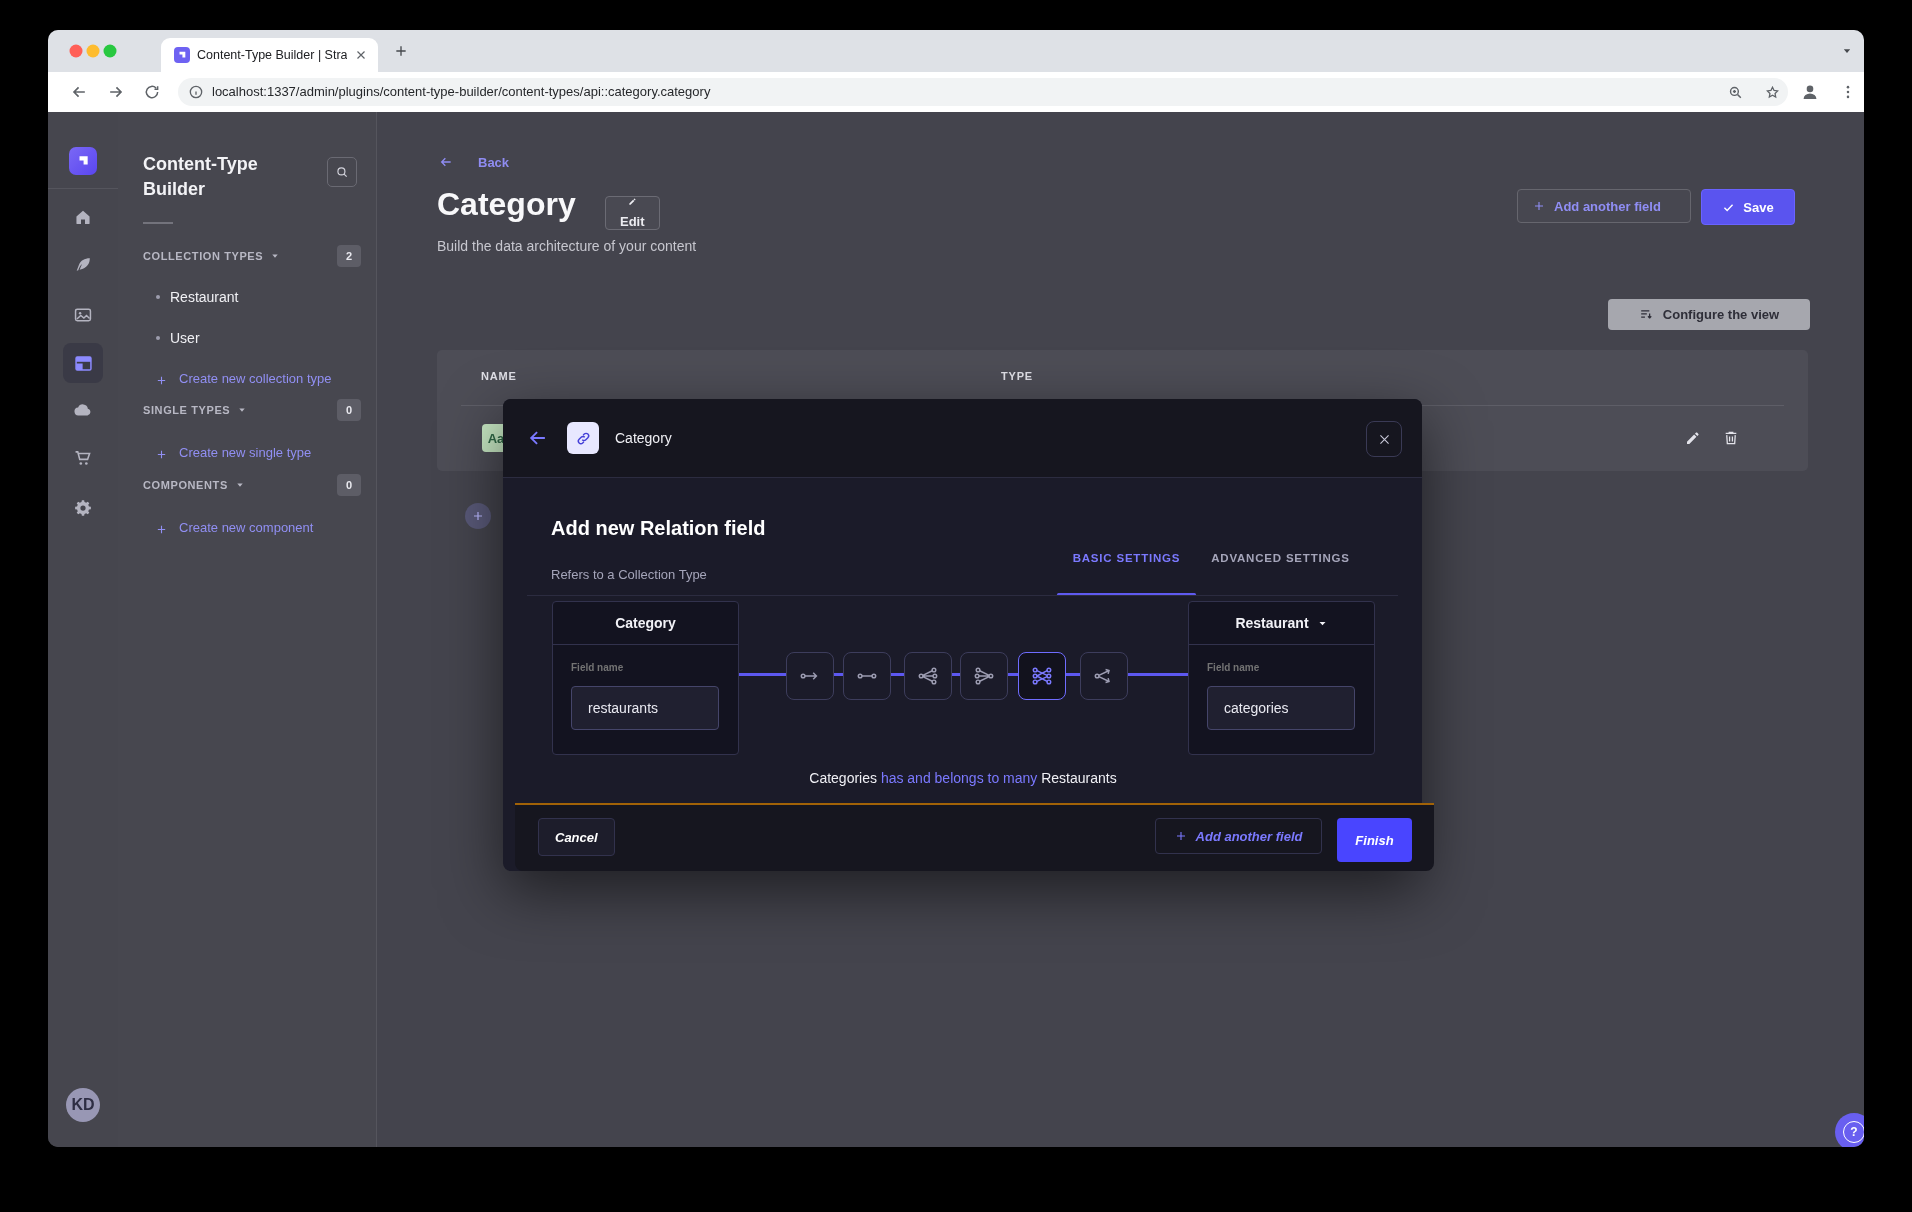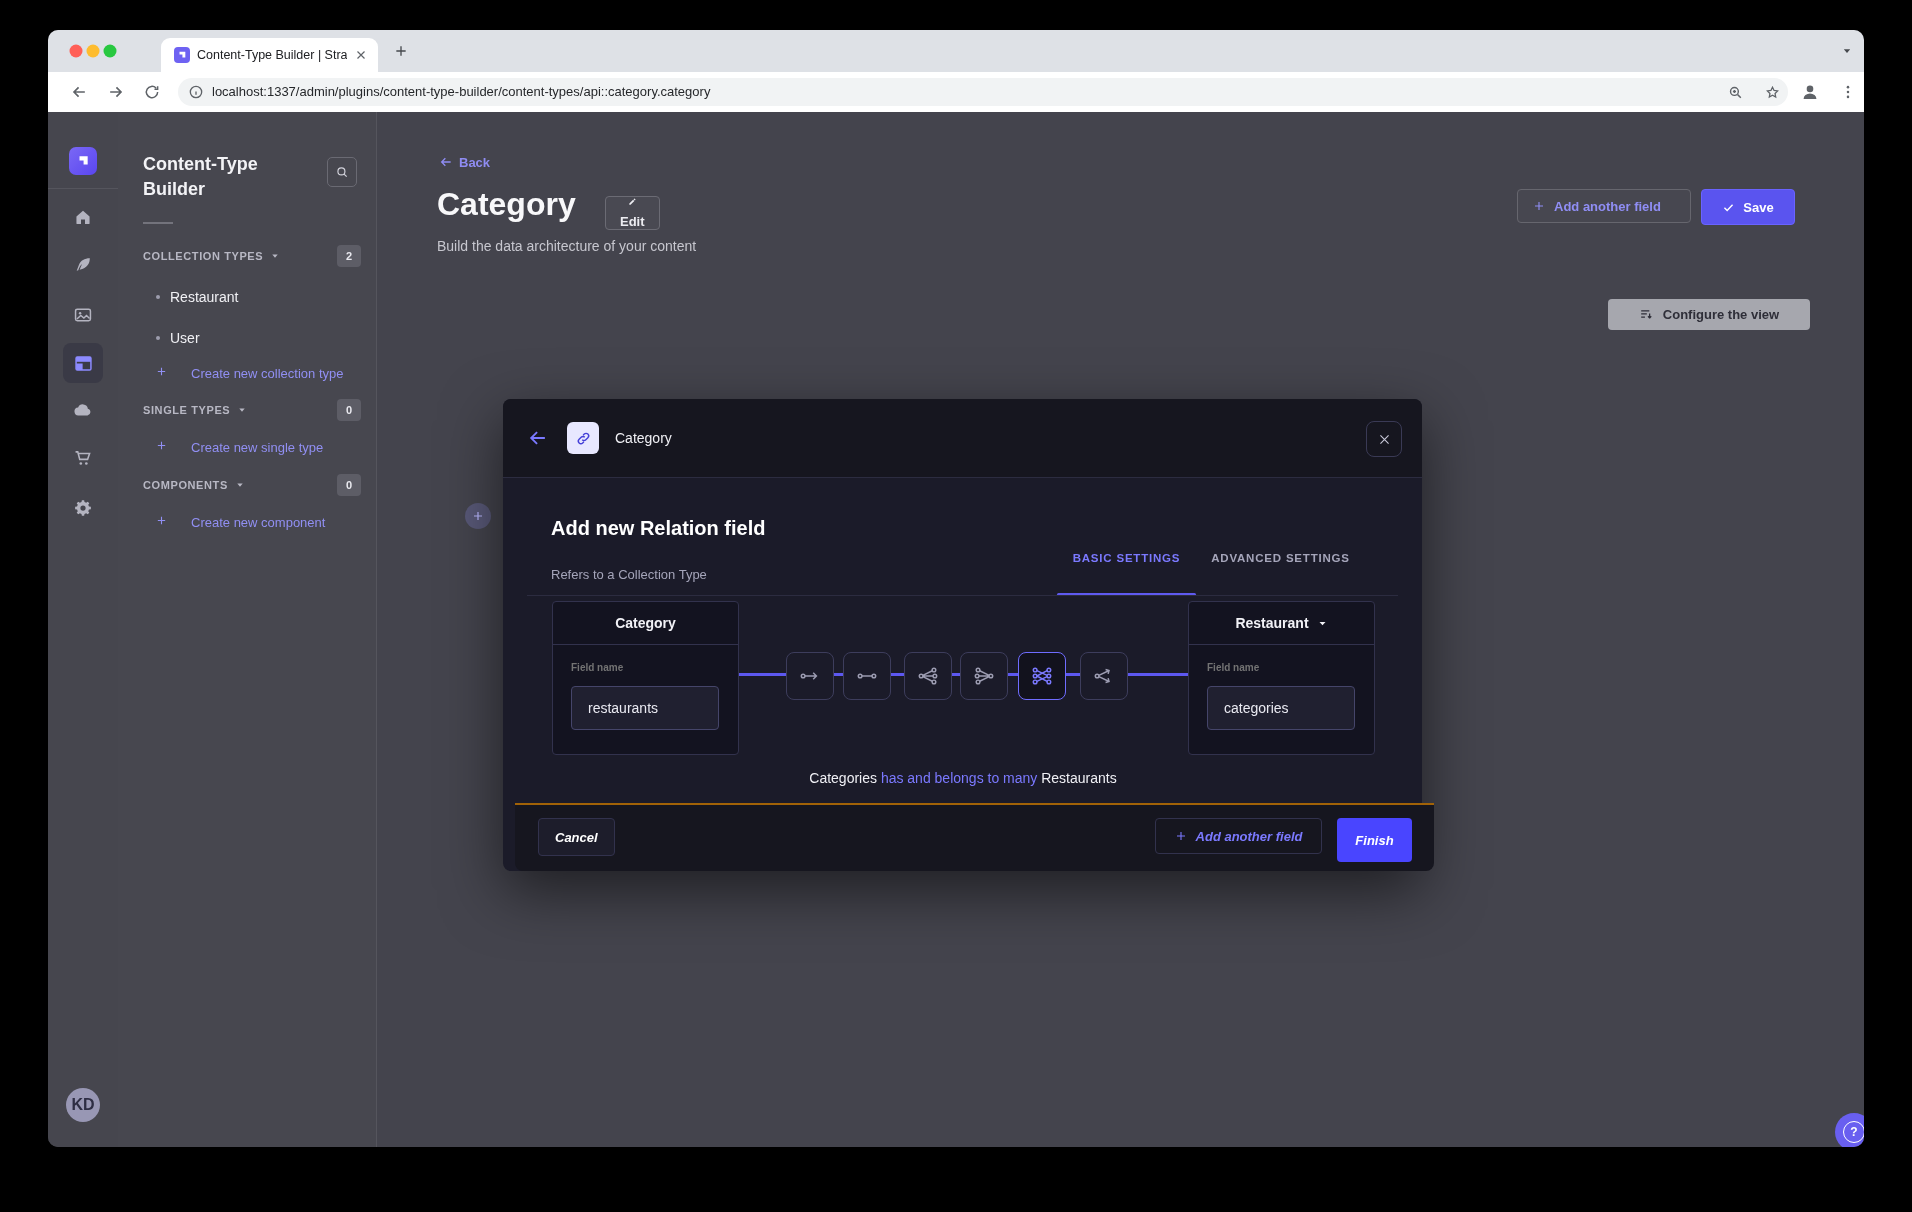--- a/index.html
+++ b/index.html
@@ -36,23 +36,23 @@
   .sn-title{position:absolute;left:25px;top:40px;width:170px;font-size:18px;font-weight:bold;color:#f3f3f6;line-height:25px;}
   .sn-search{position:absolute;left:209px;top:45px;width:28px;height:28px;border-radius:5px;border:1px solid #6a6a73;
     display:flex;align-items:center;justify-content:center;color:#d3d3dc;}
   .sn-divider{position:absolute;left:25px;top:110px;width:30px;height:2px;background:#73737c;}
   .sn-section{position:absolute;left:25px;height:20px;font-size:11px;font-weight:bold;letter-spacing:.6px;
     color:#b8b8c4;display:flex;align-items:center;gap:7px;}
   .badge{position:absolute;left:219px;width:24px;height:22px;border-radius:4px;background:#5d5d66;
     color:#e9e9ef;font-size:11px;font-weight:bold;display:flex;align-items:center;justify-content:center;}
   .sn-item{position:absolute;left:38px;height:20px;font-size:14px;color:#f0f0f4;display:flex;align-items:center;gap:10px;}
   .dot{width:4px;height:4px;border-radius:50%;background:#9d9dae;}
-  .sn-link{position:absolute;left:38px;height:20px;font-size:13px;color:#918ff3;display:flex;align-items:flex-start;gap:24px;}
+  .sn-link{position:absolute;left:38px;height:20px;font-size:13px;color:#918ff3;display:flex;align-items:flex-end;gap:12px;}
   .main{position:absolute;left:328px;top:82px;right:0;bottom:0;}
-  .backlink{position:absolute;left:62px;top:42px;display:flex;align-items:center;gap:5px;color:#8f8cf2;
+  .backlink{position:absolute;left:62px;top:42px;display:flex;align-items:center;gap:24px;color:#8f8cf2;
     font-size:13px;font-weight:bold;}
   .page-title{position:absolute;left:61px;top:74px;font-size:32px;font-weight:bold;color:#f8f8fa;}
   .edit-btn{position:absolute;left:229px;top:84px;height:32px;padding:0 14px;border:1px solid #6b6b74;border-radius:4px;
     display:flex;align-items:center;gap:8px;color:#ececf1;font-size:13px;font-weight:bold;background:rgba(255,255,255,0.03);flex-direction:column;}
   .page-sub{position:absolute;left:61px;top:126px;font-size:14px;color:#c7c7cf;}
   .btn-outline-purple{position:absolute;height:34px;border:1px solid #66666e;border-radius:4px;display:flex;
     align-items:center;gap:9px;padding:0 15px;color:#908ef5;font-size:13px;font-weight:bold;background:rgba(255,255,255,0.02);}
   .btn-save{position:absolute;left:1325px;top:77px;width:92px;height:34px;background:#5a54ef;border:1px solid #6a63ff;
     border-radius:4px;display:flex;align-items:center;justify-content:center;gap:8px;color:#fff;font-size:13px;font-weight:bold;}
   .btn-configure{position:absolute;left:1232px;top:187px;width:202px;height:31px;background:#a6a7ae;border-radius:4px;
@@ -341,20 +341,36 @@
       <span>Save</span>
     </div>
 
     <div class="btn-configure">
       <svg width="15" height="15" viewBox="0 0 24 24" fill="none" stroke="currentColor" stroke-width="2">
           <path d="M3.5 6h13M3.5 11h9M3.5 16h6M17 10.5v7M17 17.5l-2.6-2.6M17 17.5l2.6-2.6"></path>
         </svg>
       <span>Configure the view</span>
     </div>
 
+    <div class="panel">
+      <span class="col-h" style="left:44px">NAME</span>
+      <span class="col-h" style="left:564px">TYPE</span>
+      <div class="panel-div"></div>
+      <span class="aa-badge">Aa</span>
+      <span class="rowicon" style="left:1256px">
+        <svg width="17" height="17" viewBox="0 0 24 24" fill="currentColor">
+            <path d="M3.5 17.2V20.5h3.3L16.9 10.4l-3.3-3.3zM19.6 7.7c.4-.4.4-1 0-1.4l-1.9-1.9c-.4-.4-1-.4-1.4 0l-1.5 1.5 3.3 3.3z"></path>
+          </svg>
+      </span>
+      <span class="rowicon" style="left:1294px">
+        <svg width="17" height="17" viewBox="0 0 24 24" fill="none" stroke="currentColor" stroke-width="1.8">
+            <path d="M6 8l.8 12h10.4L18 8M4.5 5.5h15M9.5 5.5V4h5v1.5M10 10v7M14 10v7"></path>
+          </svg>
+      </span>
+    </div>
 
     <div class="addfield-row">
       <span class="addfield-circle">
         <svg width="12" height="12" viewBox="0 0 24 24" fill="none" stroke="currentColor" stroke-width="2.4">
             <path d="M12 4v16M4 12h16"></path>
           </svg>
       </span>
       <span class="addfield-text">Add another field</span>
     </div>
 

